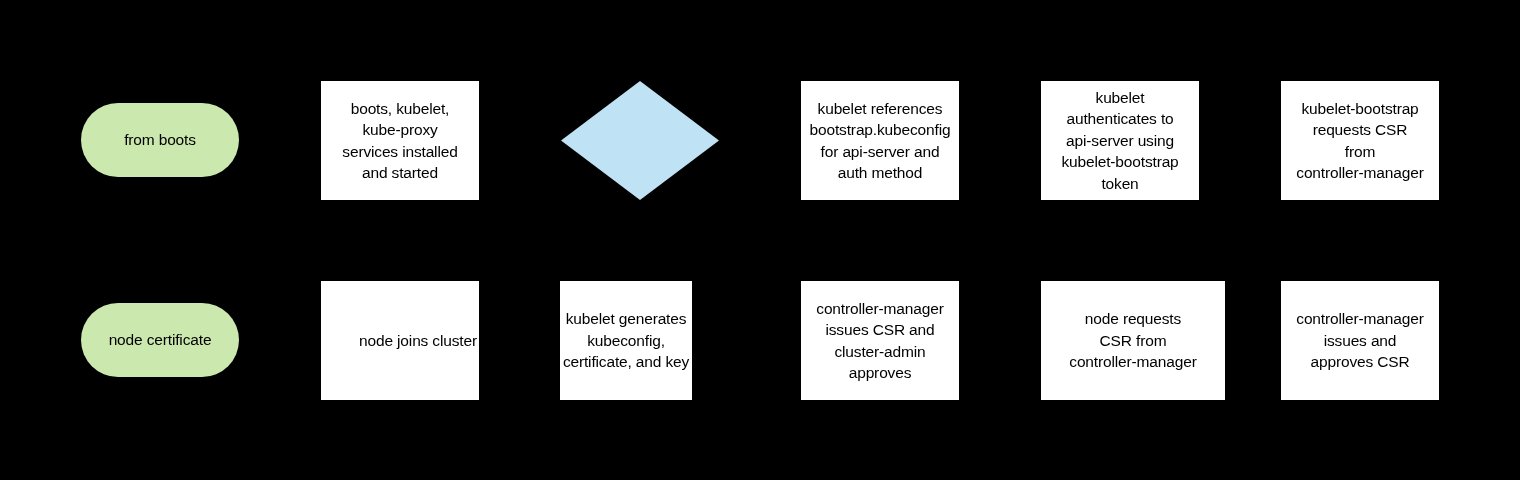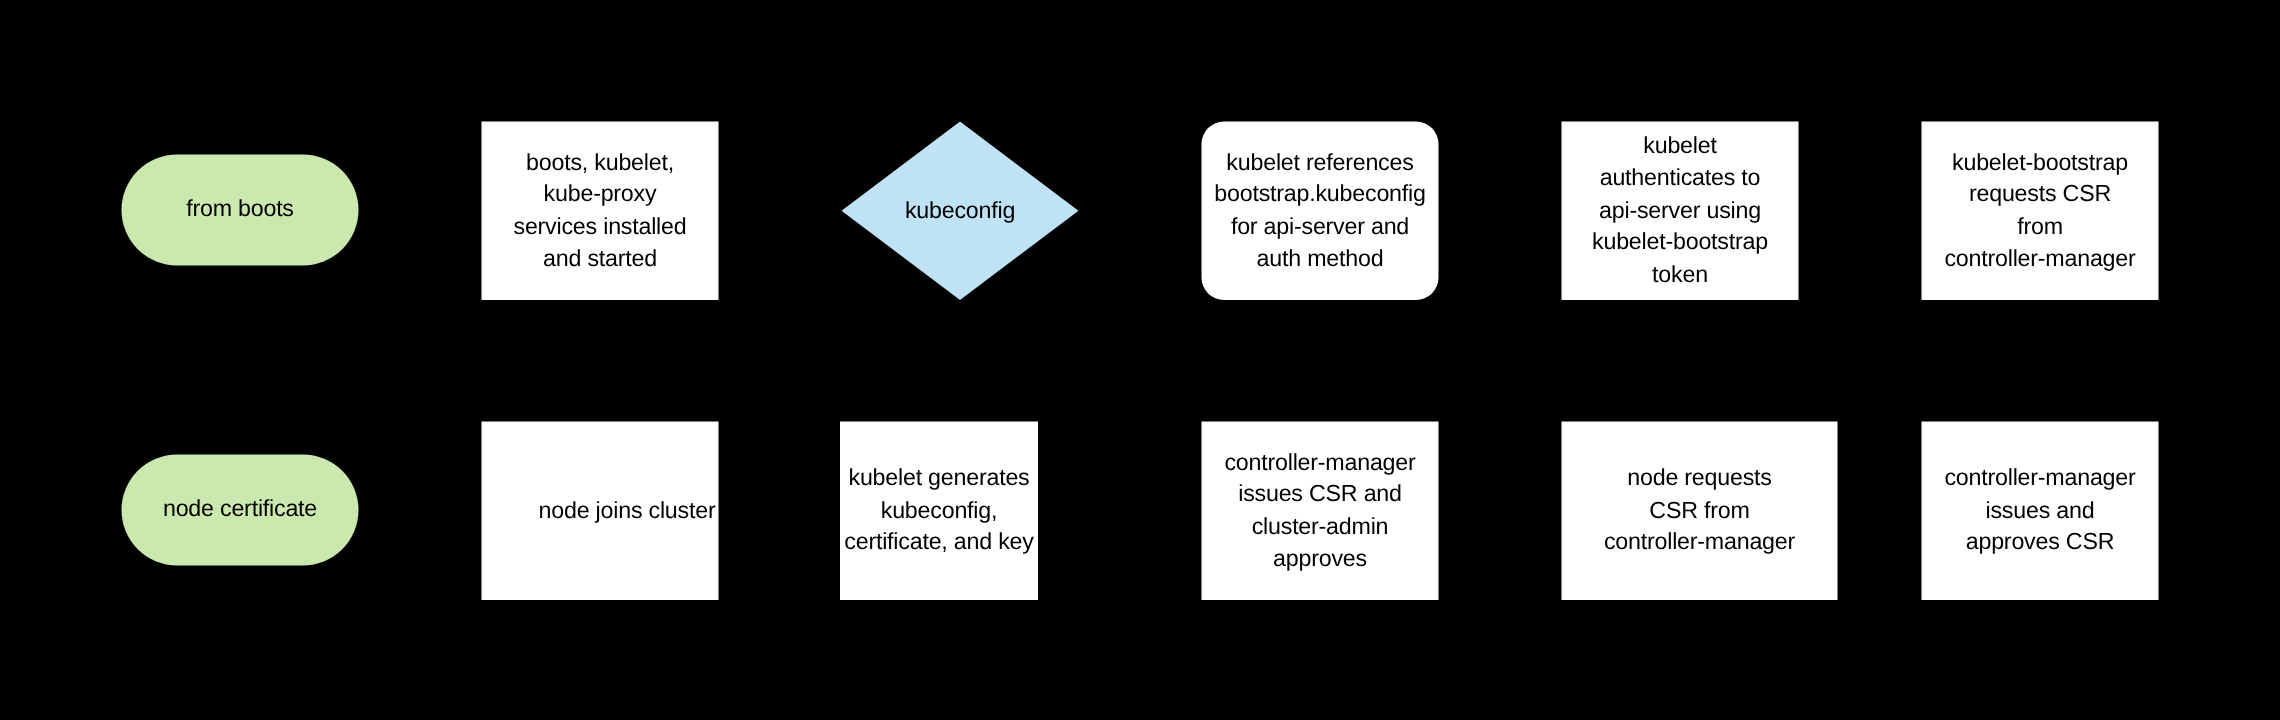--- a/index.html
+++ b/index.html
@@ -68,42 +68,40 @@
   }
 
   
   .overflow-text .label {
     width: auto;
     min-width: 100%;
     white-space: pre;
   }
   .clip-host {
     overflow: hidden;
-    border-radius: 15px;
   }
 </style>
 </head>
 <body>
 
 <div id="canvas">
 
   <div class="node shape-pill" style="left:81px; top:103px; width:158px; height:74px;">
     <span class="label">from boots</span>
   </div>
 
   <div class="node shape-rect" style="left:321px; top:81px; width:158px; height:119px;">
     <span class="label">boots, kubelet,
 kube-proxy
 services installed
 and started</span>
   </div>
 
   <div class="node shape-diamond" style="left:561px; top:81px; width:158px; height:119px;">
     <span class="diamond-body"></span>
-    <span class="label">kubeconfig</span>
   </div>
 
   <div class="node shape-rect clip-host overflow-text" style="left:801px; top:81px; width:158px; height:119px;">
     <span class="label">kubelet references
 bootstrap.kubeconfig
 for api-server and
 auth method</span>
   </div>
 
   <div class="node shape-rect" style="left:1041px; top:81px; width:158px; height:119px;">

